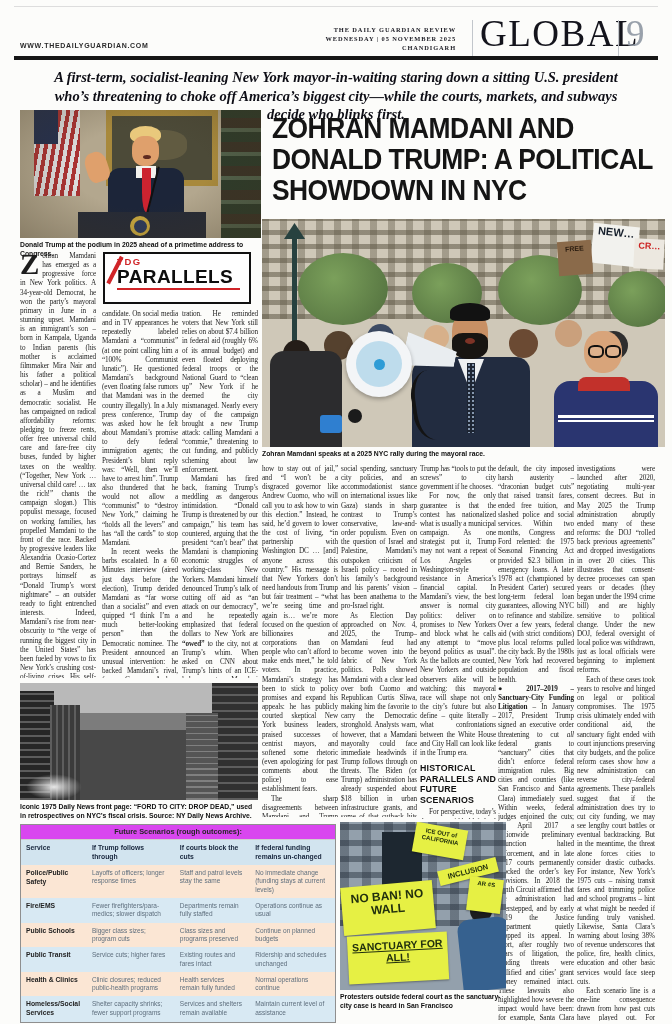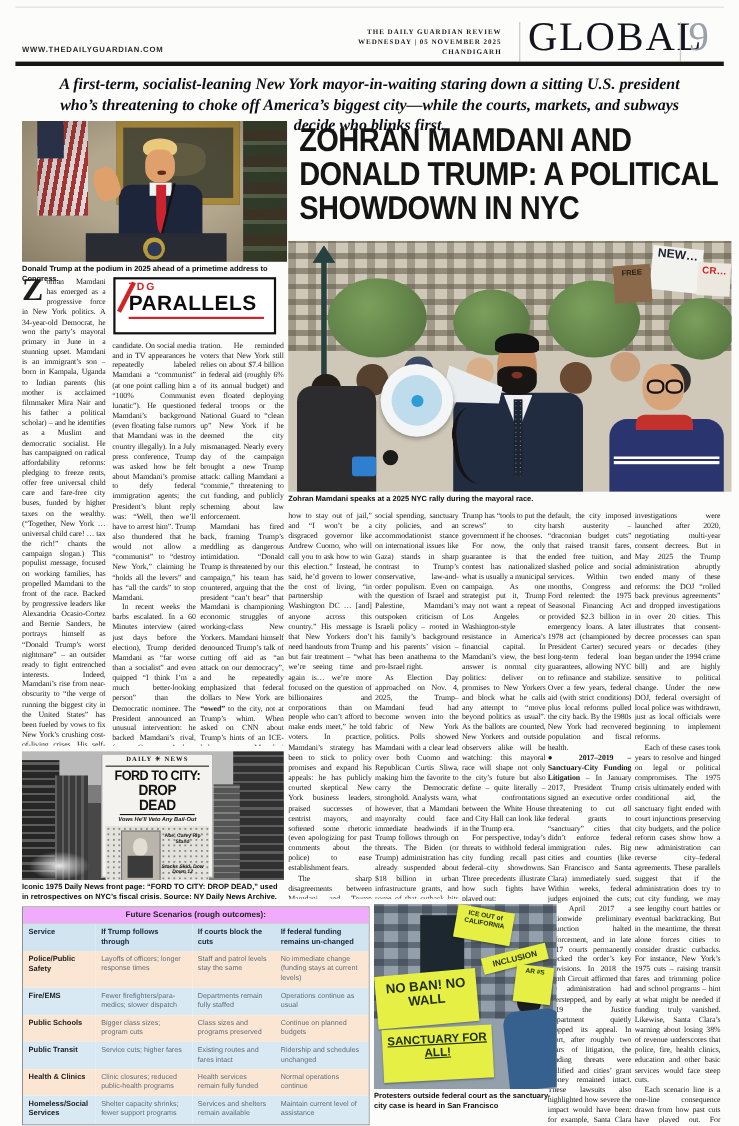--- a/index.html
+++ b/index.html
@@ -139,21 +139,21 @@
            background-image:radial-gradient(circle,#8a887f 1px,transparent 1.2px);background-size:5px 5px;}
   .dn-ford{position:absolute;left:14px;top:4px;width:34px;height:44px;background:#b9b5ab;border:1px solid #777;}
   .dn-ford-face{position:absolute;left:10px;top:6px;width:13px;height:16px;background:#e2ded2;border-radius:45%;}
   .dn-ford-suit{position:absolute;left:5px;top:22px;width:23px;height:20px;background:#3b3b3b;}
   .dn-side{position:absolute;right:2px;top:6px;width:44px;font:700 4.6px/5.6px "Liberation Sans",sans-serif;}
   .dn-side2{position:absolute;right:2px;top:34px;width:44px;font:italic 700 4.6px/5.6px "Liberation Sans",sans-serif;}
 
   
   .tbl-wrap{position:absolute;left:20px;top:824px;width:316px;border:1px solid #8f8f8f;background:#fff;
             font-family:"Liberation Sans",sans-serif;box-sizing:border-box;}
-  .tbl-title{background:#f0abfc;text-align:center;font:700 7.4px/14px "Liberation Sans",sans-serif;color:#262626;
+  .tbl-title{background:#d946ef;text-align:center;font:700 7.4px/14px "Liberation Sans",sans-serif;color:#262626;
              border-bottom:1px solid #cfcfcf;}
   table.scen{border-collapse:collapse;width:100%;}
   table.scen th,table.scen td{padding:4px 5px;vertical-align:top;text-align:left;}
   table.scen thead th{background:#d2e4ef;font:700 6.8px/8.6px "Liberation Sans",sans-serif;color:#17253c;}
   table.scen tbody th{font:700 6.8px/8.6px "Liberation Sans",sans-serif;color:#222;}
   table.scen tbody td{font:400 6.5px/8.3px "Liberation Sans",sans-serif;color:#5e6e7d;}
   table.scen tr.odd{background:#fbe6d4;}
   table.scen tr.even{background:#d8e9f3;}
 
   
@@ -287,54 +287,40 @@
       <p><span>how to stay out of jail,” and “I won’t be a disgraced governor like Andrew Cuomo, who will call you to ask how to win this election.” Instead, he said, he’d govern to lower the cost of living, “in partnership with Washington DC … [and] anyone across this country.” His message is that New Yorkers don’t need handouts from Trump but fair treatment – “what we’re seeing time and again is… we’re more focused on the question of billionaires and corporations than on people who can’t afford to make ends meet,” he told voters. In practice, Mamdani’s strategy has been to stick to policy promises and expand his appeals: he has publicly courted skeptical New York business leaders, praised successes of centrist mayors, and softened some rhetoric (even apologizing for past comments about the police) to ease establishment fears.</span></p>
       <p><span>The sharp disagreements between Mamdani and Trump highlight a larger ideological clash. Commentators note that both are insurgent outsiders – New Yorkers who broke with party establishments – and both built their brands on anti-status-quo appeals. (Mamdani points out that, unlike many politicians, he actually campaigned in Bronx and Queens districts that overwhelmingly backed Trump in 2024, focusing on housing and cost-of-living.) But on nearly every issue</span></p>
     </div>
   <div class="col" style="left:341px;top:465px;width:76px;height:352px">
       <p><span>social spending, sanctuary city policies, and an accommodationist stance on international issues like Gaza) stands in sharp contrast to Trump’s conservative, law-and-order populism. Even on the question of Israel and Palestine, Mamdani’s outspoken criticism of Israeli policy – rooted in his family’s background and his parents’ vision – has been anathema to the pro-Israel right.</span></p>
       <p><span>As Election Day approached on Nov. 4, 2025, the Trump–Mamdani feud had become woven into the fabric of New York politics. Polls showed Mamdani with a clear lead over both Cuomo and Republican Curtis Sliwa, making him the favorite to carry the Democratic stronghold. Analysts warn, however, that a Mamdani mayoralty could face immediate headwinds if Trump follows through on threats. The Biden (or Trump) administration has already suspended about $18 billion in urban infrastructure grants, and some of that cutback hits New York especially hard. With so much at stake, pundits on both sides see this election as a proxy fight in the culture wars. One adviser cautioned that Trump’s over-the-top posture – threatening courts, troops and budgets – may backfire by giving Democrats a convenient scapegoat if</span></p>
     </div>
   <div class="col" style="left:420px;top:465px;width:76px;height:354px">
       <p><span>Trump has “tools to put the screws” to city government if he chooses.</span></p>
       <p><span>For now, the only guarantee is that the contest has nationalized what is usually a municipal campaign. As one strategist put it, Trump may not want a repeat of Los Angeles or Washington-style resistance in America’s financial capital. In Mamdani’s view, the best answer is normal city politics: deliver on promises to New Yorkers and block what he calls any attempt to “move beyond politics as usual”. As the ballots are counted, New Yorkers and outside observers alike will be watching: this mayoral race will shape not only the city’s future but also define – quite literally – what confrontations between the White House and City Hall can look like in the Trump era.</span></p>
+      <div class="col-h"><b>HISTORICAL PARALLELS AND FUTURE SCENARIOS</b></div>
       <p><span>For perspective, today’s threats to withhold federal city funding recall past federal–city showdowns. Three precedents illustrate how such fights have played out:</span></p>
     </div>
   <div class="col" style="left:498px;top:465px;width:76px;height:556px">
       <p><span>default, the city imposed harsh austerity – “draconian budget cuts” that raised transit fares, ended free tuition, and slashed police and social services. Within two months, Congress and Ford relented: the 1975 Seasonal Financing Act provided $2.3 billion in emergency loans. A later 1978 act (championed by President Carter) secured long-term federal loan guarantees, allowing NYC to refinance and stabilize. Over a few years, federal aid (with strict conditions) plus local reforms pulled the city back. By the 1980s New York had recovered population and fiscal health.</span></p>
       <p class="bullet"><b>● 2017–2019 – Sanctuary-City Funding Litigation</b><span> – In January 2017, President Trump signed an executive order threatening to cut </span><i>all</i><span> federal grants to “sanctuary” cities that didn’t enforce federal immigration rules. Big cities and counties (like San Francisco and Santa Clara) immediately sued. Within weeks, federal judges enjoined the cuts; by April 2017 a nationwide preliminary injunction halted enforcement, and in late 2017 courts permanently blocked the order’s key provisions. In 2018 the Ninth Circuit affirmed that the administration had overstepped, and by early 2019 the Justice Department quietly dropped its appeal. In short, after roughly two years of litigation, the funding threats were nullified and cities’ grant money remained intact. These lawsuits also highlighted how severe the impact would have been: for example, Santa Clara County warned the order risked </span></p>
     </div>
   <div class="col" style="left:577px;top:465px;width:78px;height:556px">
       <p><span>investigations were launched after 2020, negotiating multi-year consent decrees. But in May 2025 the Trump administration abruptly ended many of these reforms: the DOJ “rolled back previous agreements” and dropped investigations in over 20 cities. This illustrates that consent-decree processes can span years or decades (they began under the 1994 crime bill) and are highly sensitive to political change. Under the new DOJ, federal oversight of local police was withdrawn, just as local officials were beginning to implement reforms.</span></p>
       <p><span>Each of these cases took years to resolve and hinged on legal or political compromises. The 1975 crisis ultimately ended with conditional aid, the sanctuary fight ended with court injunctions preserving city budgets, and the police reform cases show how a new administration can reverse city–federal agreements. These parallels suggest that if the administration does try to cut city funding, we may see lengthy court battles or eventual backtracking. But in the meantime, the threat alone forces cities to consider drastic cutbacks. For instance, New York’s 1975 cuts – raising transit fares and trimming police and school programs – hint at what might be needed if funding truly vanished. Likewise, Santa Clara’s warning about losing 38% of revenue underscores that police, fire, health clinics, education and other basic services would face steep cuts.</span></p>
       <p><span>Each scenario line is a one-line consequence drawn from how past cuts have played out. For example, 1975 and other austerity cases saw fare hikes and staffing reductions, reflecting what “Trump follows through” might force. If courts ultimately block any funding cuts (as they did in 2017–2019), the status quo would hold and services remain intact. And if the funding threats dissipate on their own (as happened when appeals were dropped), cities would simply carry on without major changes – though the uncertainty can still slow new initiatives.</span></p>
     </div>
 
   <figure class="abs dn-fig" style="margin:0">
     <div class="dn-photo">
       <div class="dn-b1"></div>
       <div class="dn-b2"></div>
       <div class="dn-b3"></div>
       <div class="dn-b4"></div>
       <div class="dn-street"></div>
-      <div class="dn-paper">
-        <div class="dn-mast">DAILY ☀ NEWS</div>
-        <div class="dn-h1">FORD TO CITY:</div>
-        <div class="dn-h2">DROP DEAD</div>
-        <div class="dn-sub">Vows He’ll Veto Any Bail-Out</div>
-        <div class="dn-body">
-          <div class="dn-ford">
-            <div class="dn-ford-face"></div>
-            <div class="dn-ford-suit"></div>
-          </div>
-          <div class="dn-side">Abe, Carey Rip Stand</div>
-          <div class="dn-side2">Stocks Skid, Dow Down 12</div>
-
-        </div>
-      </div>
     </div>
     <figcaption class="cap">Iconic 1975 Daily News front page: “FORD TO CITY: DROP DEAD,” used in retrospectives on NYC’s fiscal crisis. Source: NY Daily News Archive.</figcaption>
   </figure>
 
   <div class="tbl-wrap">
     <div class="tbl-title">Future Scenarios (rough outcomes):</div>
     <table class="scen">
       <colgroup>
           <col style="width:21%">
           <col style="width:28%">

